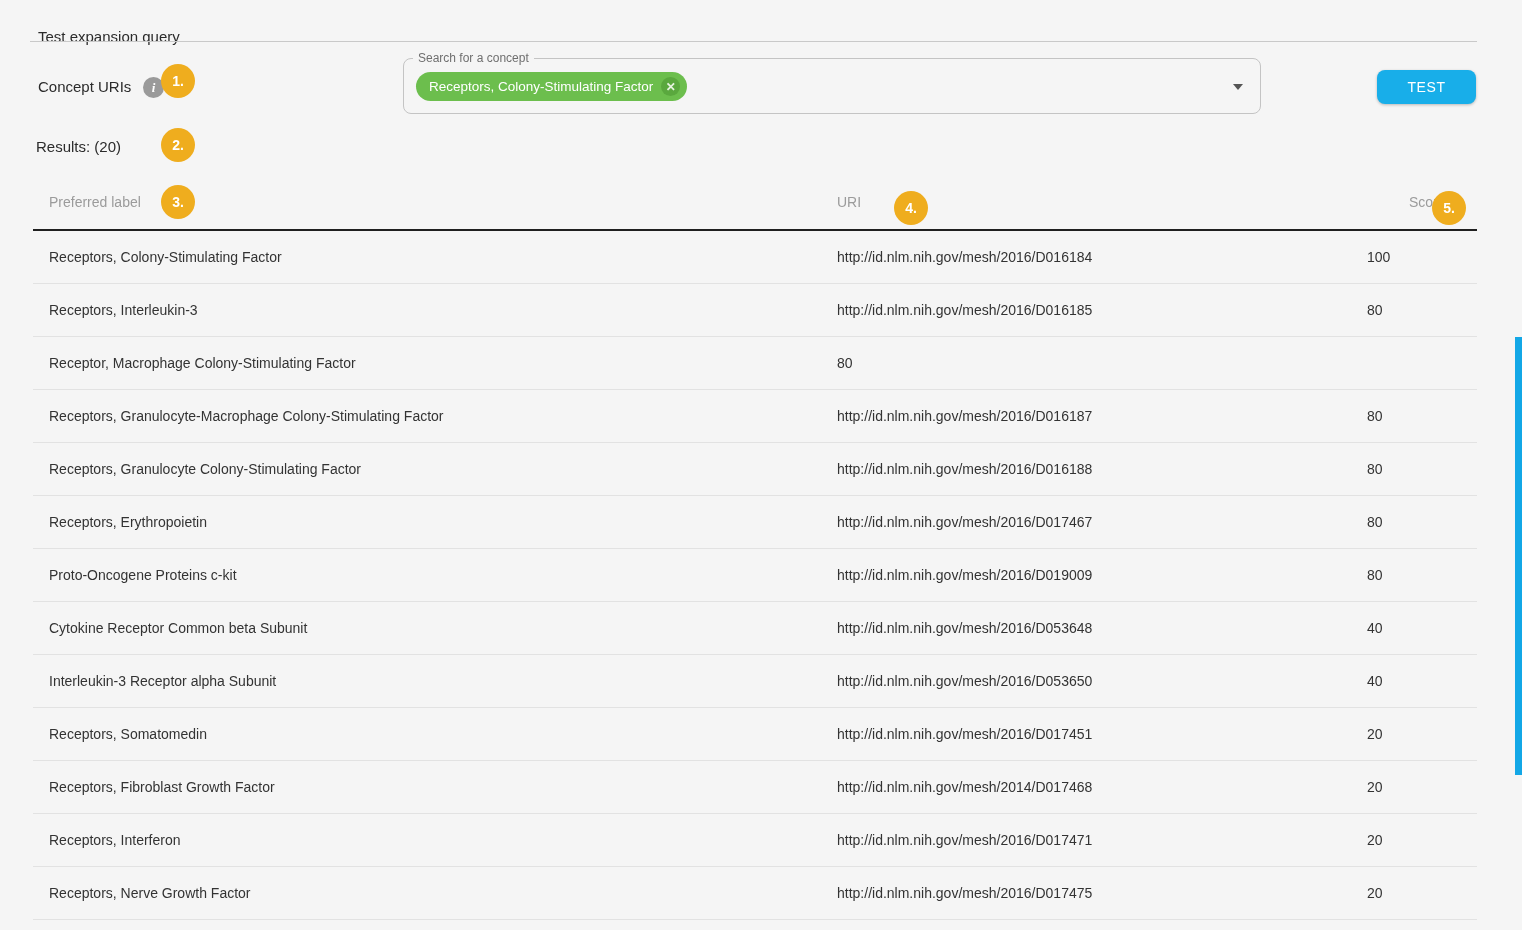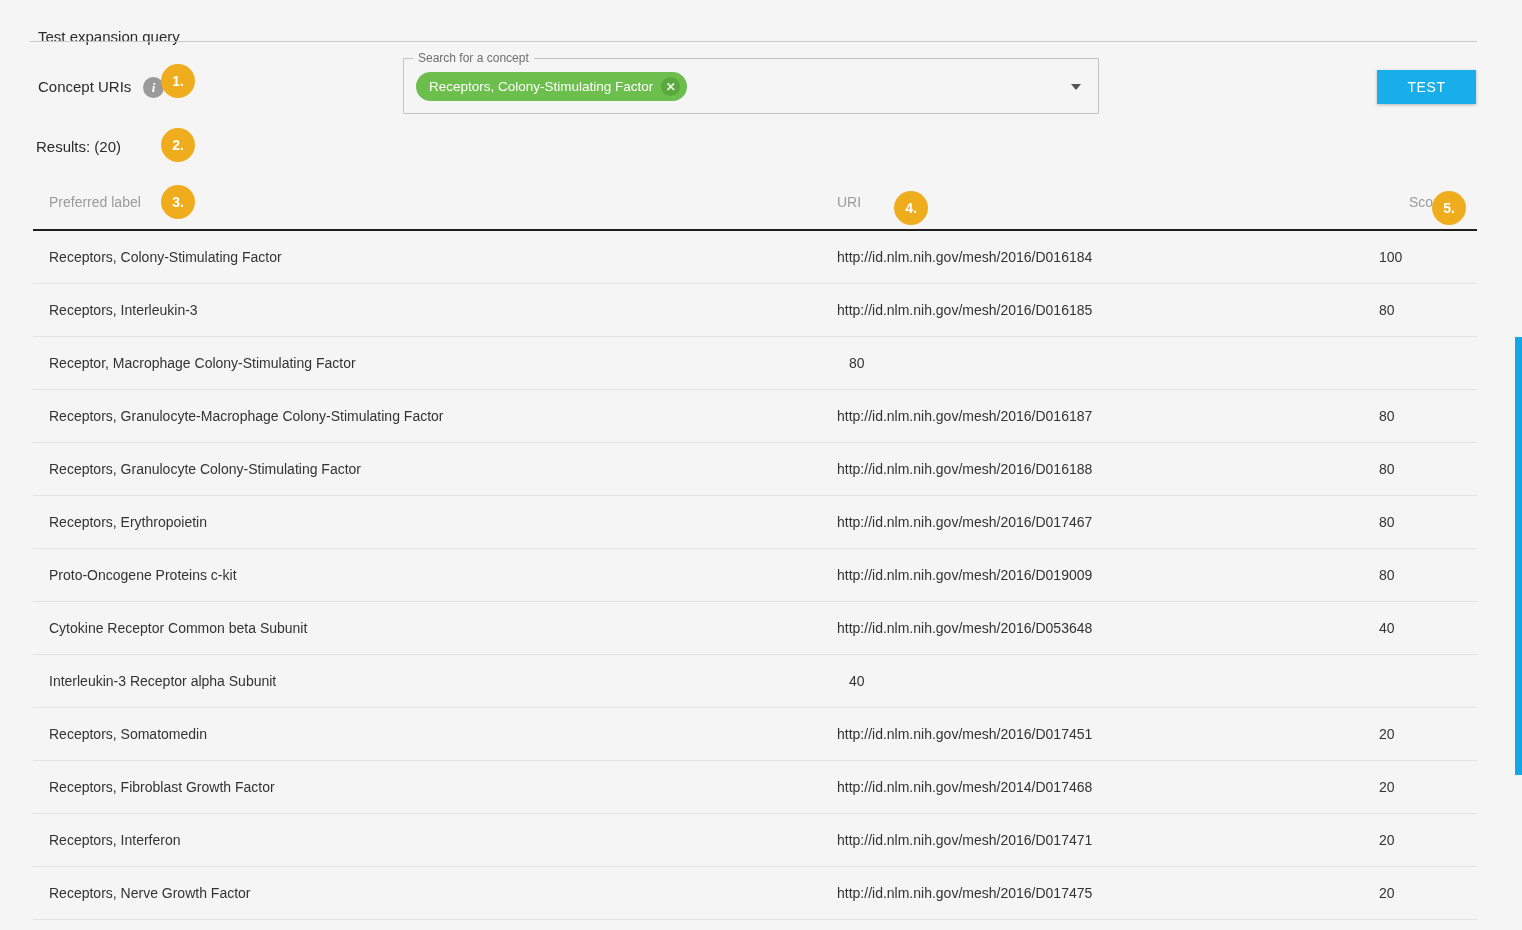--- a/index.html
+++ b/index.html
@@ -41,22 +41,22 @@
     display: flex; align-items: center; justify-content: center;
     z-index: 3;
   }
   .badge-1 { left: 161px; top: 64px; }
   .badge-2 { left: 161px; top: 128px; }
   .badge-3 { left: 161px; top: 185px; }
   .badge-4 { left: 894px; top: 191px; }
   .badge-5 { left: 1432px; top: 191px; }
 
   .search-box {
-    left: 403px; top: 58px; width: 696px; height: 56px;
-    border: 1px solid #c4c4c4; border-radius: 1px;
+    left: 403px; top: 58px; width: 858px; height: 56px;
+    border: 1px solid #c4c4c4; border-radius: 8px;
     background: transparent;
     cursor: text;
   }
   .search-legend {
     position: absolute; left: 9px; top: -8px;
     background: #f5f5f5; padding: 0 5px;
     font-size: 12px; color: #6f6f6f;
     line-height: 15px;
   }
   .concept-chip {
@@ -81,21 +81,21 @@
     width: 0; height: 0;
     border-left: 5.5px solid transparent;
     border-right: 5.5px solid transparent;
     border-top: 6px solid #555555;
     cursor: pointer;
   }
 
   .test-button {
     left: 1377px; top: 70px; width: 99px; height: 34px;
     background: #18aee9; color: #ffffff;
-    border: none; border-radius: 0;
+    border: none; border-radius: 8px;
     font-size: 14px; letter-spacing: 0.6px;
     font-family: "Liberation Sans", sans-serif;
     box-shadow: 0 1px 3px rgba(0,0,0,0.25);
     cursor: pointer;
   }
 
   .results-count {
     left: 36px; top: 138px;
     font-size: 15px; color: #2b2b2b;
   }
@@ -115,21 +115,21 @@
   }
   .table-row {
     display: flex; align-items: center;
     height: 53px;
     border-bottom: 1px solid #e2e2e2;
     font-size: 14px; color: #333333;
     cursor: default;
   }
   .cell-label { width: 804px; padding-left: 16px; }
   .cell-uri   { width: 530px; }
-  .cell-score { flex: 1; margin-left: 12px; }
+  .cell-score { flex: 1; }
 
   .scrollbar-thumb {
     left: 1515px; top: 337px; width: 7px; height: 438px;
     background: #13a7e6;
     cursor: grab;
   }
 </style>
 </head>
 <body>
 
@@ -201,20 +201,21 @@
     <span class="cell-uri">http://id.nlm.nih.gov/mesh/2016/D019009</span>
     <span class="cell-score">80</span>
   </div>
       <div class="table-row">
     <span class="cell-label">Cytokine Receptor Common beta Subunit</span>
     <span class="cell-uri">http://id.nlm.nih.gov/mesh/2016/D053648</span>
     <span class="cell-score">40</span>
   </div>
       <div class="table-row">
     <span class="cell-label">Interleukin-3 Receptor alpha Subunit</span>
+    <span class="cell-uri">http://id.nlm.nih.gov/mesh/2016/D053650</span>
     <span class="cell-score">40</span>
   </div>
       <div class="table-row">
     <span class="cell-label">Receptors, Somatomedin</span>
     <span class="cell-uri">http://id.nlm.nih.gov/mesh/2016/D017451</span>
     <span class="cell-score">20</span>
   </div>
       <div class="table-row">
     <span class="cell-label">Receptors, Fibroblast Growth Factor</span>
     <span class="cell-uri">http://id.nlm.nih.gov/mesh/2014/D017468</span>

